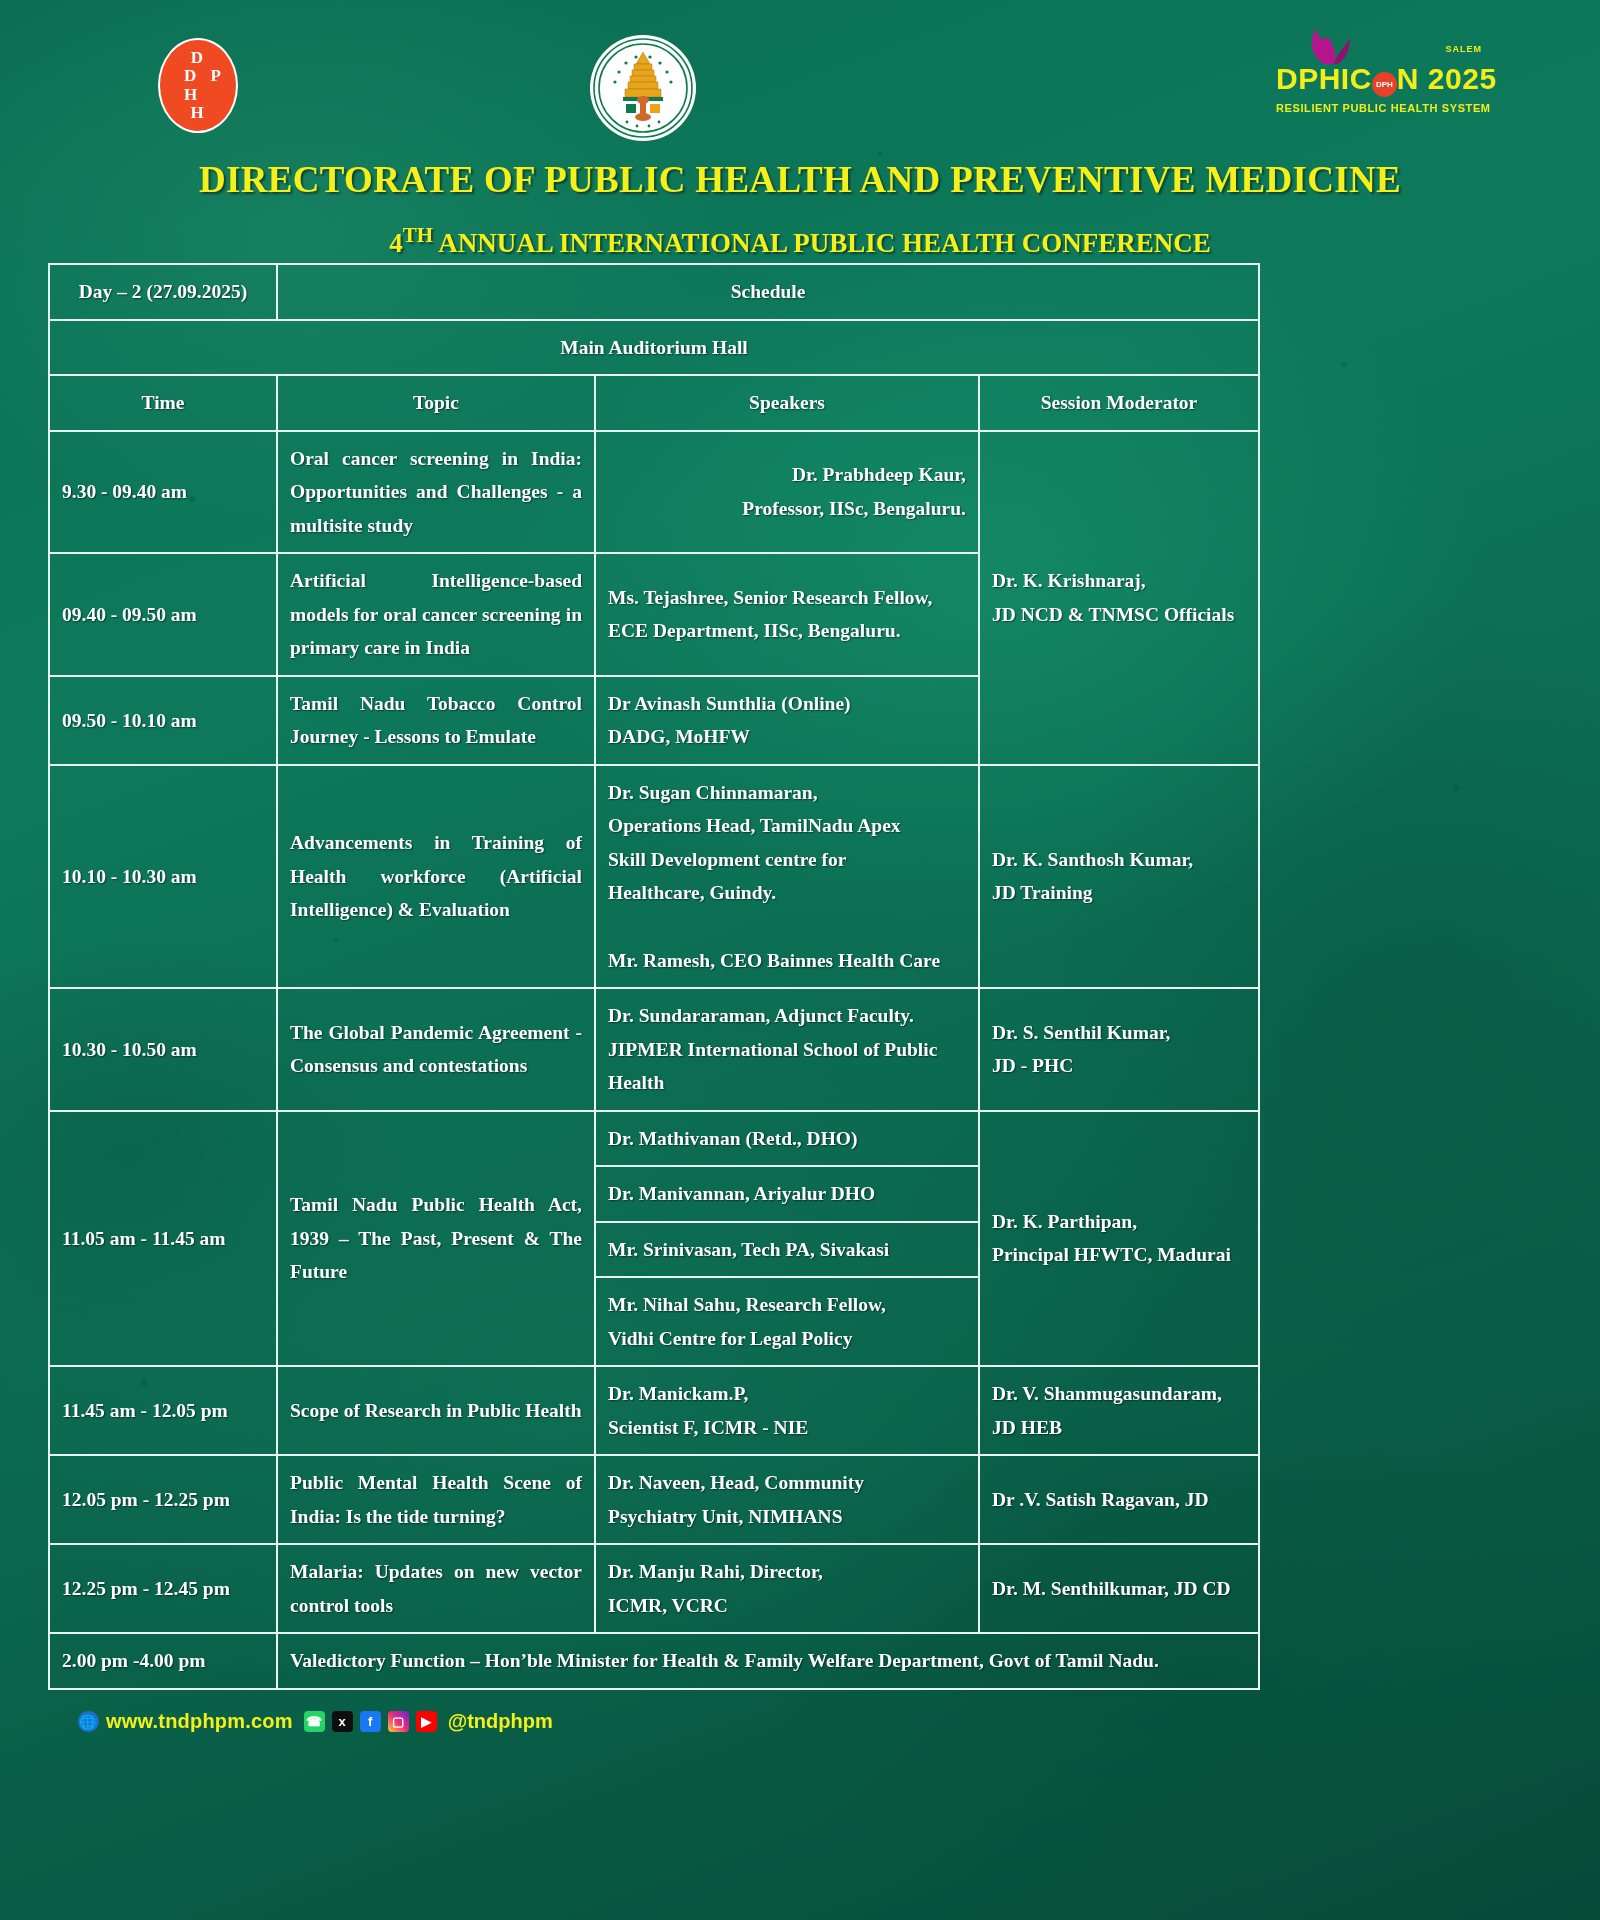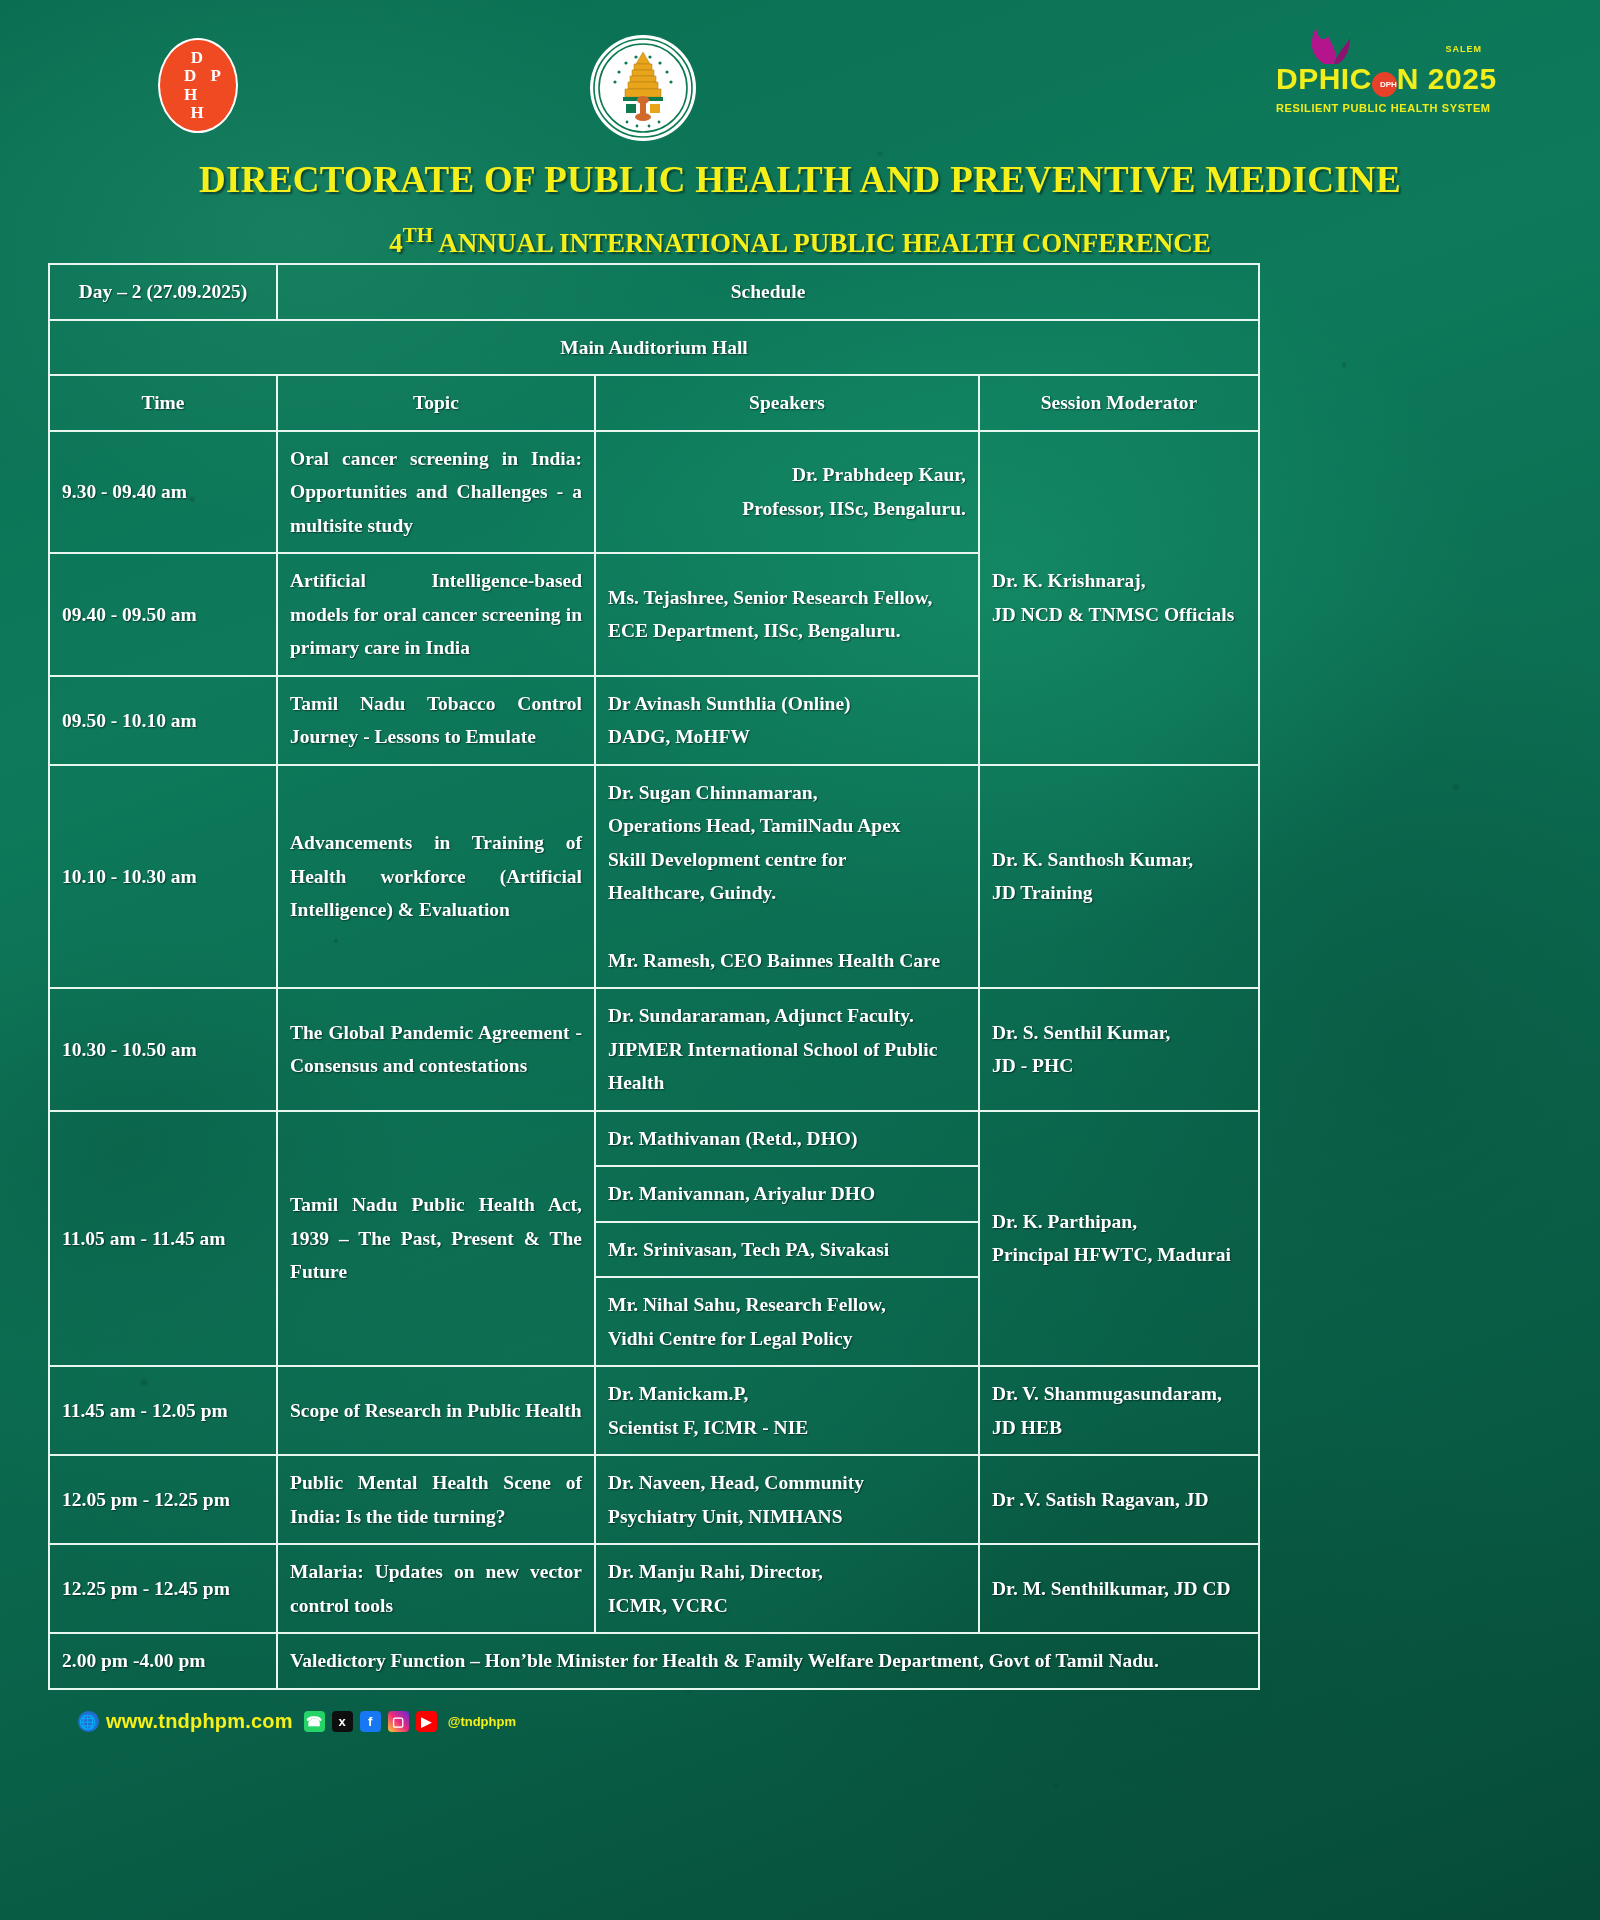--- a/index.html
+++ b/index.html
@@ -119,21 +119,21 @@
   }
   .dphicon-o-badge {
     display: inline-block;
     width: 25px; height: 25px;
     border-radius: 50%;
     background: #e8412a;
     color: #ffffff;
     font-size: 8px;
     font-weight: bold;
     line-height: 25px;
-    text-align: right;
+    text-align: center;
     vertical-align: 2px;
     letter-spacing: 0;
   }
 
   
   .main-title {
     text-align: center;
     color: #f5ef1a;
     font-size: 37px;
     font-weight: bold;
@@ -197,21 +197,21 @@
   .footer-url {
     font-family: "Liberation Sans", sans-serif;
     font-size: 20px;
     font-weight: bold;
     color: #f5ef1a;
     letter-spacing: 0.2px;
     margin-right: 4px;
   }
   .footer-handle {
     font-family: "Liberation Sans", sans-serif;
-    font-size: 13px;
+    font-size: 20px;
     font-weight: bold;
     color: #f5ef1a;
     margin-left: 4px;
   }
   .sicon {
     width: 21px; height: 21px;
     border-radius: 4px;
     display: inline-flex;
     align-items: center; justify-content: center;
     font-family: "Liberation Sans", sans-serif;

